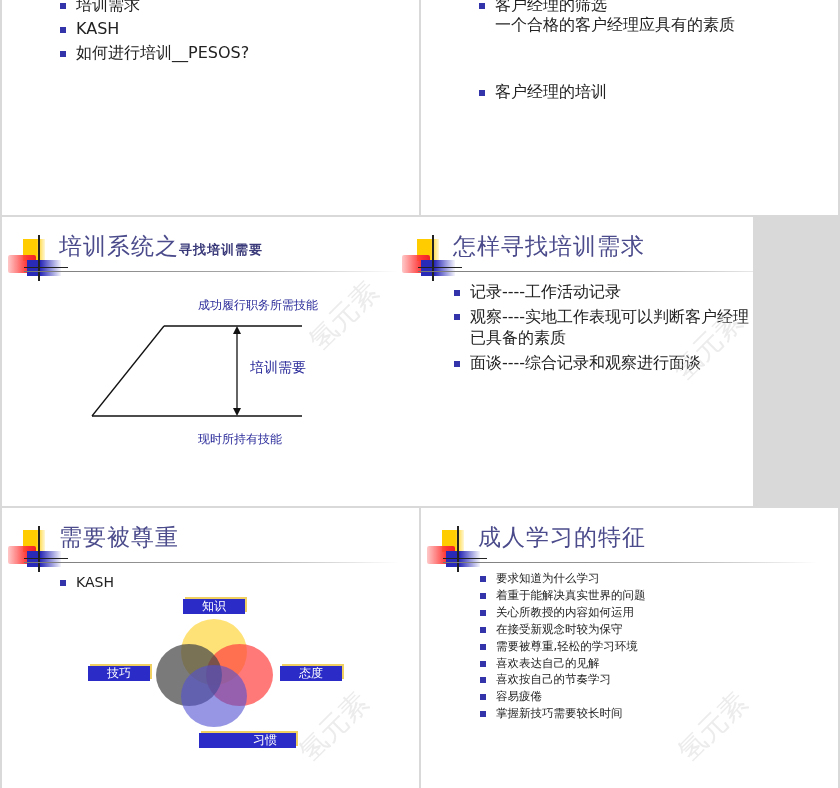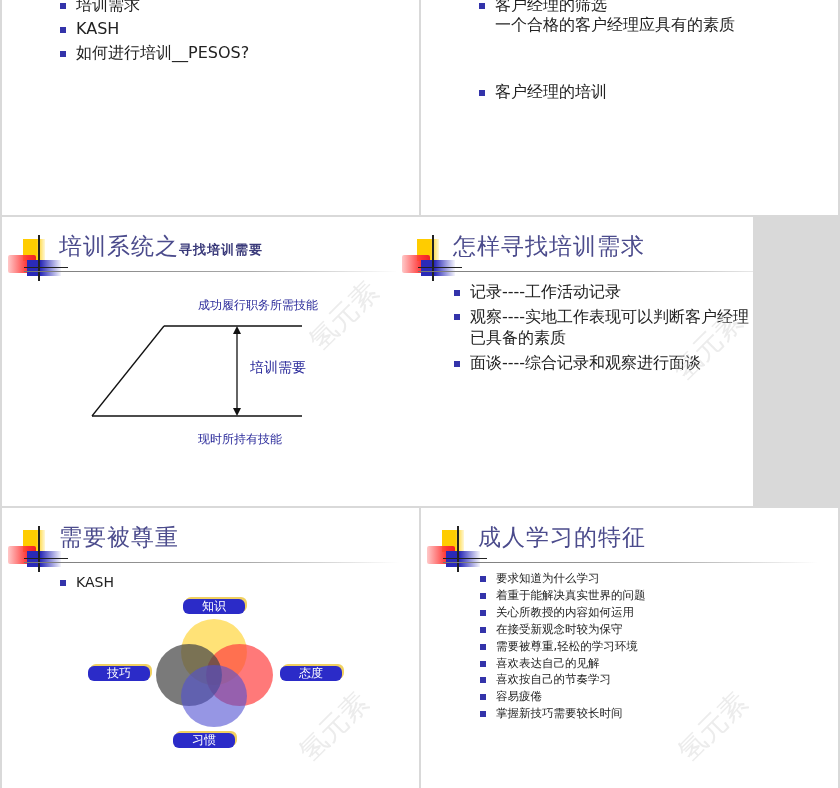--- a/index.html
+++ b/index.html
@@ -54,21 +54,20 @@
   
   .diag-label { position: absolute; font-family: "DejaVu Serif", serif; font-size: 12px; color: #2a2a9a; white-space: nowrap; }
   .diag-mid { font-size: 14px; }
 
   
   .circle { position: absolute; border-radius: 50%; }
   .vlabel {
     position: absolute; width: 62px; height: 15px; background: #2b2bc8;
     color: #fff; font-family: "DejaVu Serif", serif; font-size: 12px; text-align: center; line-height: 15px;
     box-shadow: 2px -2px 0 #f0d060;
-    border-radius: 6px;
   }
 
   .watermark {
     position: absolute; font-size: 28px; color: rgba(200,200,200,0.35);
     transform: rotate(-45deg); white-space: nowrap; pointer-events: none;
     font-family: "DejaVu Sans", sans-serif;
   }
 </style>
 </head>
 <body>
@@ -149,21 +148,21 @@
     <li style="font-size:14px; line-height:20px;"><span class="sq" style="top:8px;"></span><span>KASH</span></li>
   </ul>
   <div>
     <div class="circle" style="left:179px; top:111px; width:66px; height:66px; background:rgba(255,216,74,0.75);"></div>
     <div class="circle" style="left:204px; top:136px; width:67px; height:62px; background:rgba(255,64,64,0.7);"></div>
     <div class="circle" style="left:154px; top:136px; width:66px; height:62px; background:rgba(70,70,70,0.72);"></div>
     <div class="circle" style="left:179px; top:157px; width:66px; height:62px; background:rgba(80,80,210,0.6);"></div>
     <div class="vlabel" style="left:181px; top:91px;">知识</div>
     <div class="vlabel" style="left:86px; top:158px;">技巧</div>
     <div class="vlabel" style="left:278px; top:158px;">态度</div>
-    <div class="vlabel" style="left:171px; top:225px;">习惯</div>
+    <div class="vlabel" style="left:197px; top:225px;padding-left:35px;">习惯</div>
   </div>
   <div class="watermark" style="left:290px; top:200px;">氢元素</div>
 </div>
 
 <div class="slide" id="s6">
   <div class="deco">
     <div class="yel"></div>
       <div class="red"></div>
       <div class="blu"></div>
       <div class="vline"></div>

